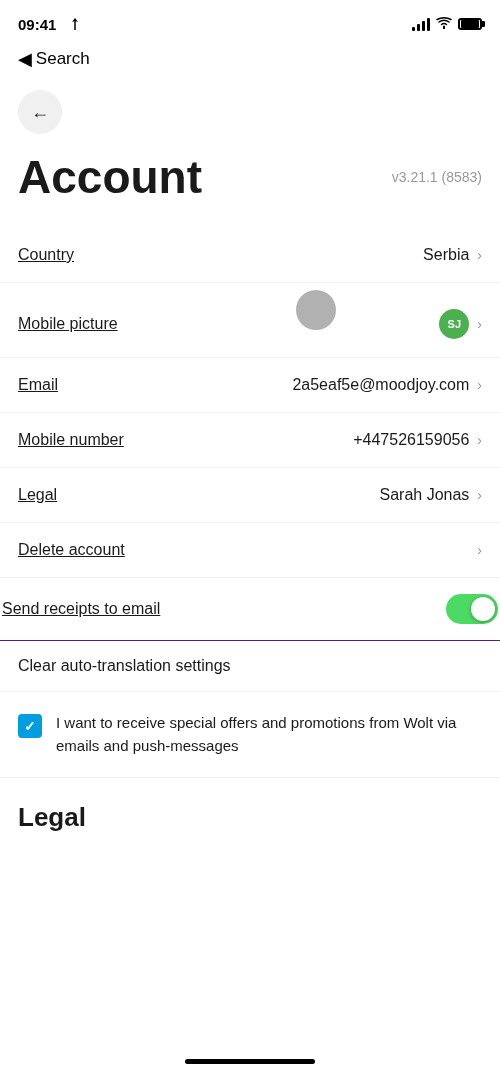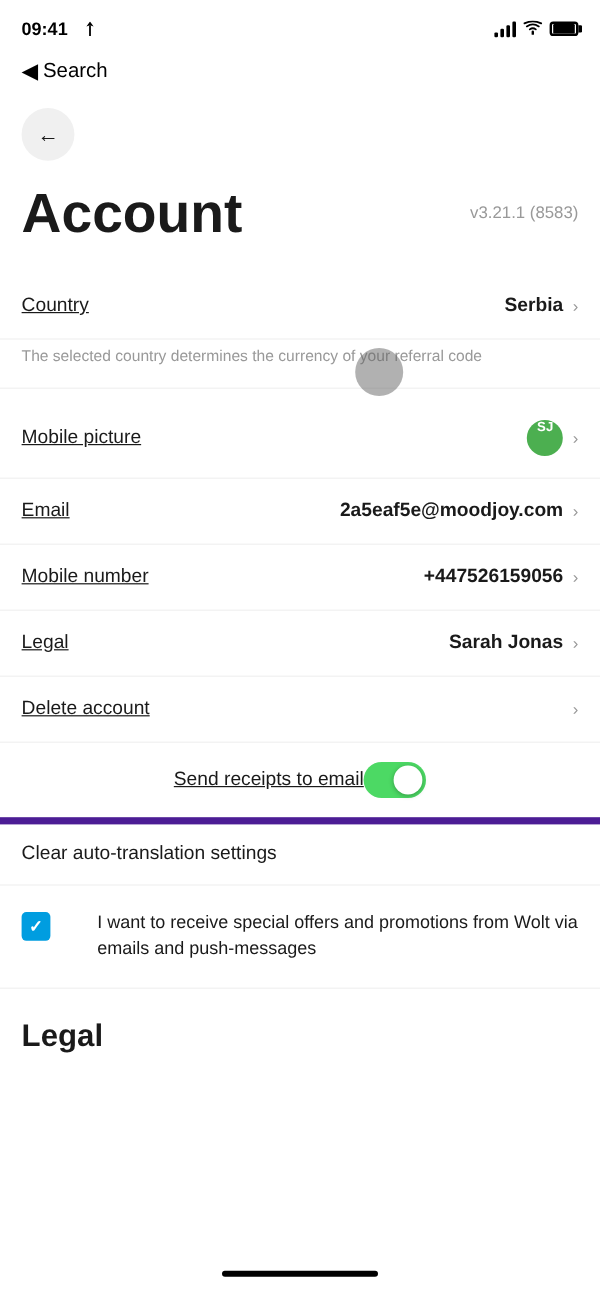--- a/index.html
+++ b/index.html
@@ -152,21 +152,21 @@
       text-decoration: underline;
     }
     .row-right {
       display: flex;
       align-items: center;
       gap: 8px;
     }
     .row-value {
       font-size: 16px;
       color: #1a1a1a;
-      font-weight: 700;
+      font-weight: 400;
     }
     .chevron {
       font-size: 14px;
       color: #999;
     }
 
     
     .country-note {
       padding: 4px 18px 16px 18px;
       font-size: 13px;
@@ -175,21 +175,21 @@
       border-bottom: 1px solid #f0f0f0;
     }
 
     
     .profile-avatar {
       width: 30px;
       height: 30px;
       border-radius: 50%;
       background: #4caf50;
       display: flex;
-      align-items: flex-start;
+      align-items: center;
       justify-content: center;
       font-size: 11px;
       font-weight: 700;
       color: white;
     }
 
     
     .toggle-container {
       position: relative;
       width: 52px;
@@ -247,21 +247,20 @@
     }
     .checkbox-check {
       color: white;
       font-size: 14px;
       font-weight: 700;
     }
     .checkbox-text {
       font-size: 15px;
       color: #1a1a1a;
       line-height: 1.5;
-      margin-left: 25px;
     }
 
     
     .legal-section {
       padding: 24px 18px 8px 18px;
     }
     .legal-title {
       font-size: 26px;
       font-weight: 800;
       color: #1a1a1a;
@@ -291,24 +290,24 @@
       left: 296px;
       width: 40px;
       height: 40px;
       border-radius: 50%;
       background: rgba(100,100,100,0.5);
       pointer-events: none;
     }
 
     .send-receipts-row {
       display: flex;
-      justify-content: center;
-      align-items: center;
-      padding: 16px 18px;
-      border-bottom: 6px solid #4c1d95;
+      justify-content: space-between;
+      align-items: center;
+      padding: 16px 2px;
+      border-bottom: 1px solid #4c1d95;
     }
   </style>
 </head>
 <body>
 
 <div class="status-bar">
   <div class="status-time">
     <span>09:41</span>
     <svg width="10" height="13" viewBox="0 0 10 13">
       <path d="M5 0 L8 4 L5 3 L2 4 Z" fill="#000"></path>
@@ -355,21 +354,20 @@
 </div>
 
 <div class="section">
   <div class="row-item">
     <span class="row-label">Country</span>
     <div class="row-right">
       <span class="row-value">Serbia</span>
       <span class="chevron">›</span>
     </div>
   </div>
-  <div class="country-note">The selected country determines the currency of your referral code</div>
 </div>
 
 <div class="row-item">
   <span class="row-label">Mobile picture</span>
   <div class="row-right">
     <div class="profile-avatar">
       <span>SJ</span>
     </div>
     <span class="chevron">›</span>
   </div>

